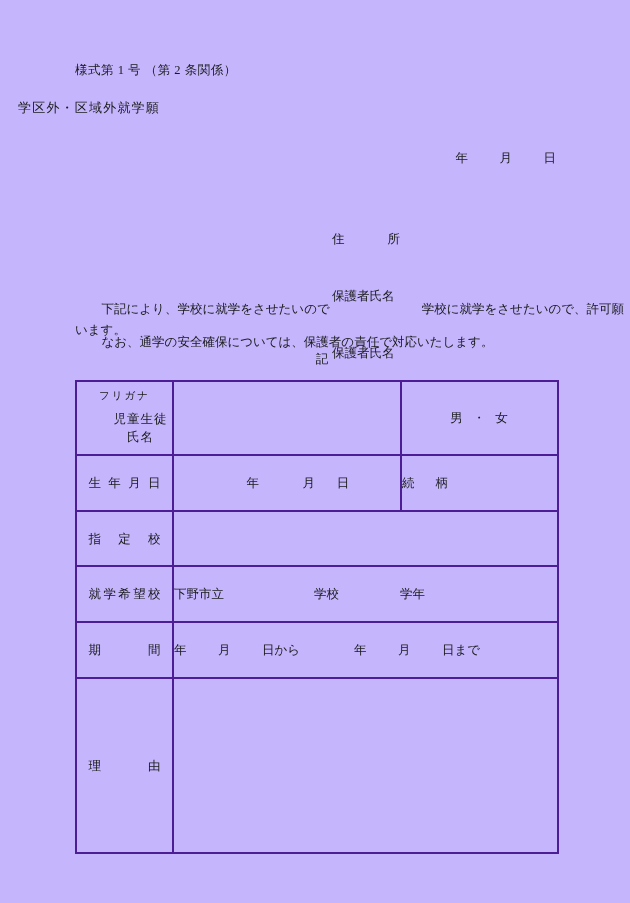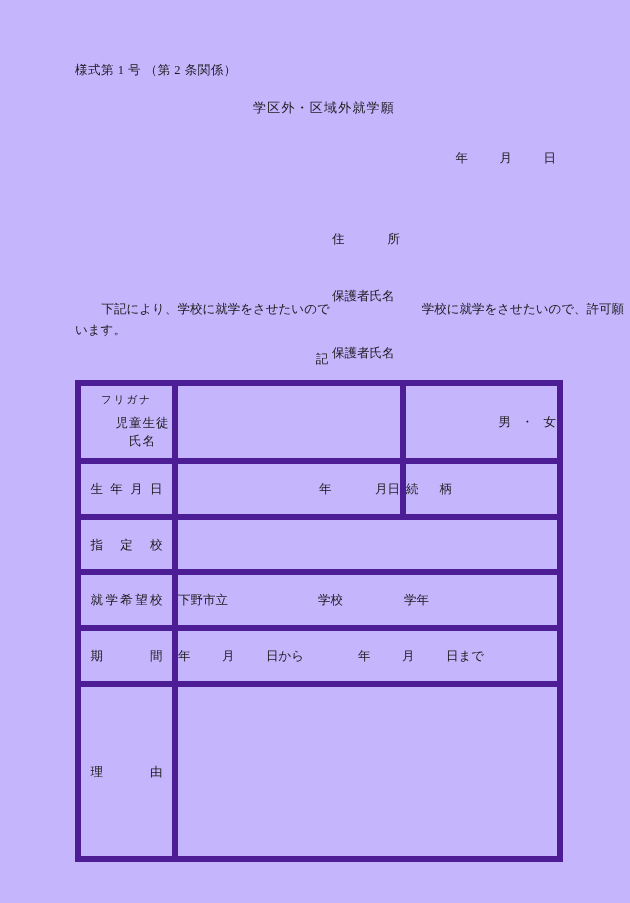--- a/index.html
+++ b/index.html
@@ -23,21 +23,21 @@
   
   .abs { position: absolute; white-space: pre; }
   .form-no {
     left: 75px; top: 62px;
     font-size: 12.5px;
     letter-spacing: 0.5px;
   }
   .doc-title {
     left: 0; top: 99px;
     width: 630px;
-    text-align: center;
+    text-align: left;
     font-size: 13px;
     letter-spacing: 1.2px;
     text-indent: 18px;
   }
   .date-line {
     left: 443px; top: 135px;
     font-size: 12.5px;
   }
   .date-line span { display: inline-block; }
   .date-line .y { width: 44px; }
@@ -88,21 +88,21 @@
   #form-table {
     position: absolute;
     left: 75px;
     top: 380px;
     width: 482px;
     border-collapse: collapse;
     table-layout: fixed;
     font-size: 12.5px;
   }
   #form-table td {
-    border: 6px solid #4c1d95;
+    border: 2px solid #4c1d95;
     padding: 0;
     vertical-align: middle;
   }
   .col-label { width: 97px; }
   .col-mid   { width: 228px; }
   .col-right { width: 157px; }
 
   .lbl {
     text-align: center;
     line-height: 1.45;
@@ -130,21 +130,21 @@
   .cell-pad { padding: 0 10px; }
   .top-left {
     vertical-align: top;
     padding: 5px 0 0 6px;
   }
   .top-left-label {
     display: inline-flex;
     width: 46px;
     justify-content: space-between;
   }
-  .center { text-align: right; }
+  .center { text-align: center; }
 
   .row-name    { height: 57px; }
   .row-birth   { height: 56px; }
   .row-desig   { height: 55px; }
   .row-hope    { height: 56px; }
   .row-period  { height: 56px; }
   .row-reason  { height: 175px; }
 
   td.reason-label {
     vertical-align: top;
@@ -188,20 +188,23 @@
       <span>所</span>
     </div>
     <div>保護者氏名</div>
     <div>保護者氏名</div>
   </div>
 
   <div class="abs body-1">
     <span class="indent"></span><span>下記により、学校に就学をさせたいので</span><span class="gap"></span><span>学校に就学をさせたいので、許可願</span><br><span>います。</span>
   </div>
 
+  <div class="abs body-2">
+    <span class="indent"></span><span>なお、通学の安全確保については、保護者の責任で対応いたします。</span>
+  </div>
 
   <div class="abs ki">記</div>
 
   <table id="form-table">
     <colgroup>
       <col class="col-label">
         <col class="col-mid">
         <col class="col-right">
     </colgroup>
     <tbody>

